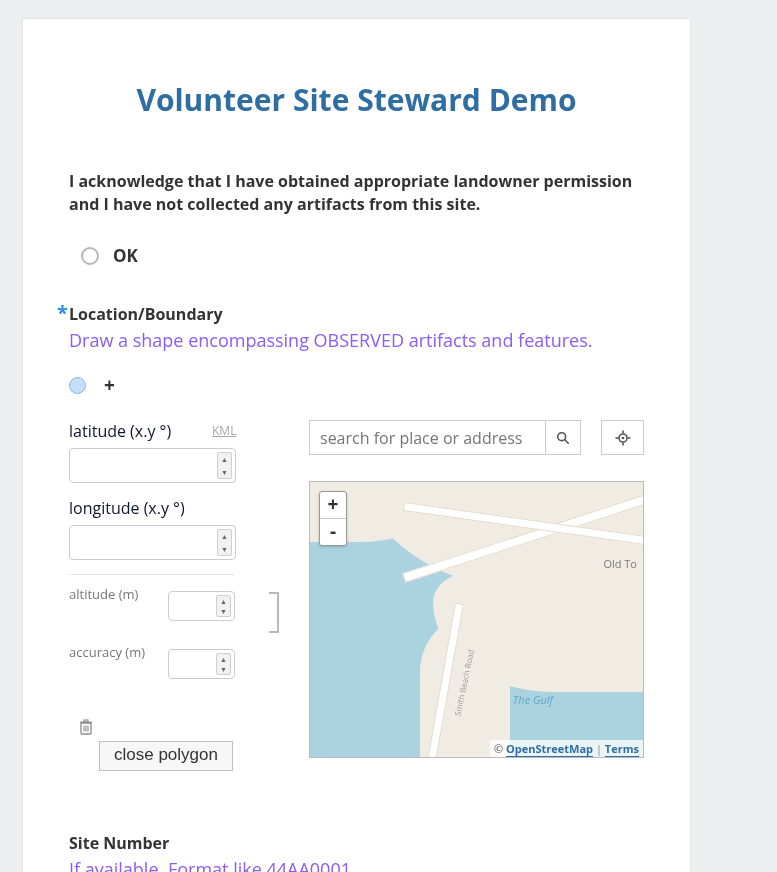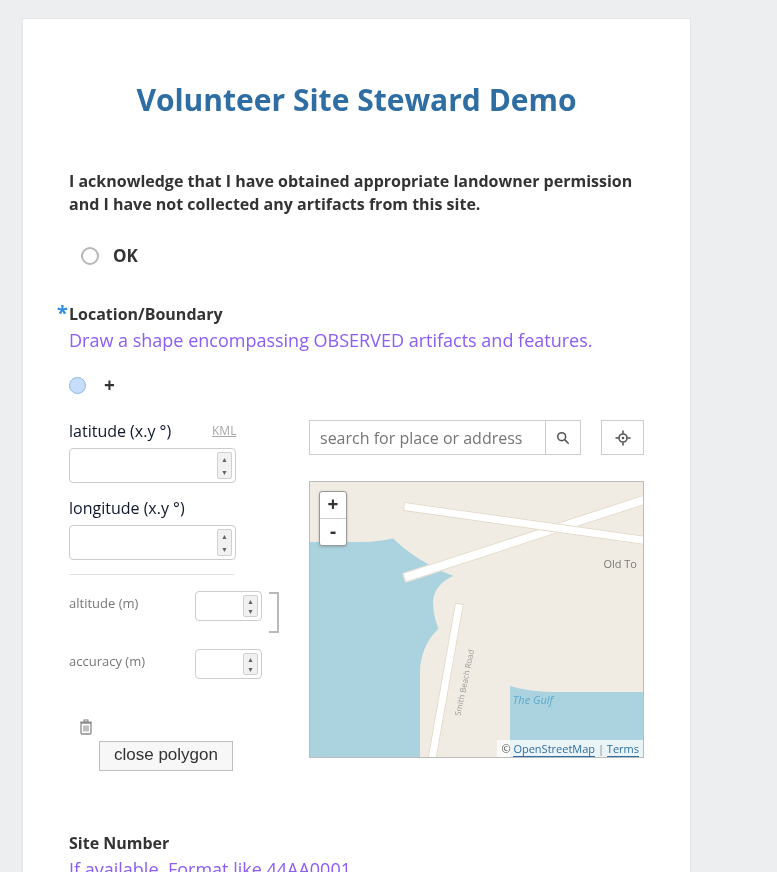--- a/index.html
+++ b/index.html
@@ -157,23 +157,21 @@
     color: #666;
     line-height: 1;
   }
   .divider {
     border-top: 1px solid #e3e3e3;
     width: 165px;
     margin: 14px 0 10px 0;
   }
   .small-row {
     display: flex;
-    align-items: center;
     margin-top: 6px;
-    gap: 27px;
   }
   .small-row .coord-label.small {
     flex: 0 0 99px;
     margin-top: 0;
   }
   .bracket {
     position: absolute;
     left: 200px;
     top: 172px;
     height: 37px;
@@ -314,21 +312,21 @@
   .ml-gulf { right: 90px; bottom: 50px; color: #5da9cc; font-style: italic; font-size: 11px;}
   .map-attr {
     position: absolute;
     right: 0;
     bottom: 0;
     background: rgba(255,255,255,0.75);
     font-size: 11px;
     color: #555;
     padding: 1px 4px;
   }
-  .map-attr a { color: #2f6ea3; text-decoration: none; border-bottom: 1px solid #2f6ea3; }
+  .map-attr a { color: #2f6ea3; text-decoration: none; border-bottom: 1px solid #2f6ea3; font-weight: bold; }
   .map-attr .sep { color: #888; }
 
   .site-num-section {
     margin-top: 42px;
   }
 </style>
 </head>
 <body>
 
 <div class="page-wrap">

